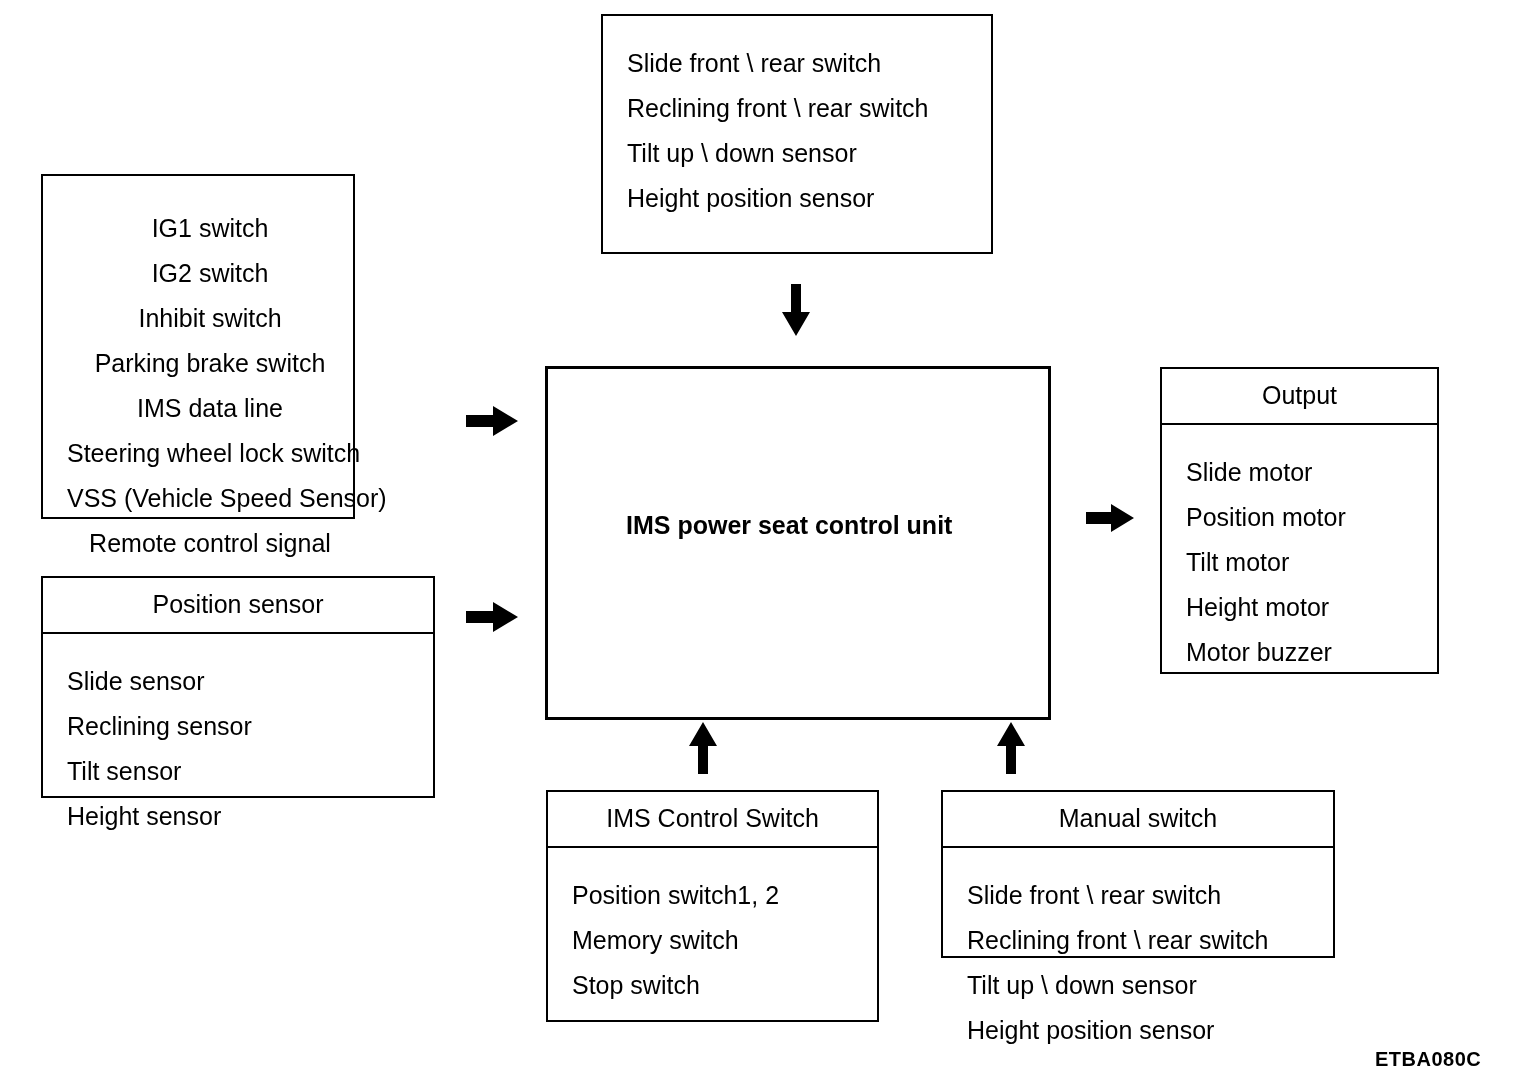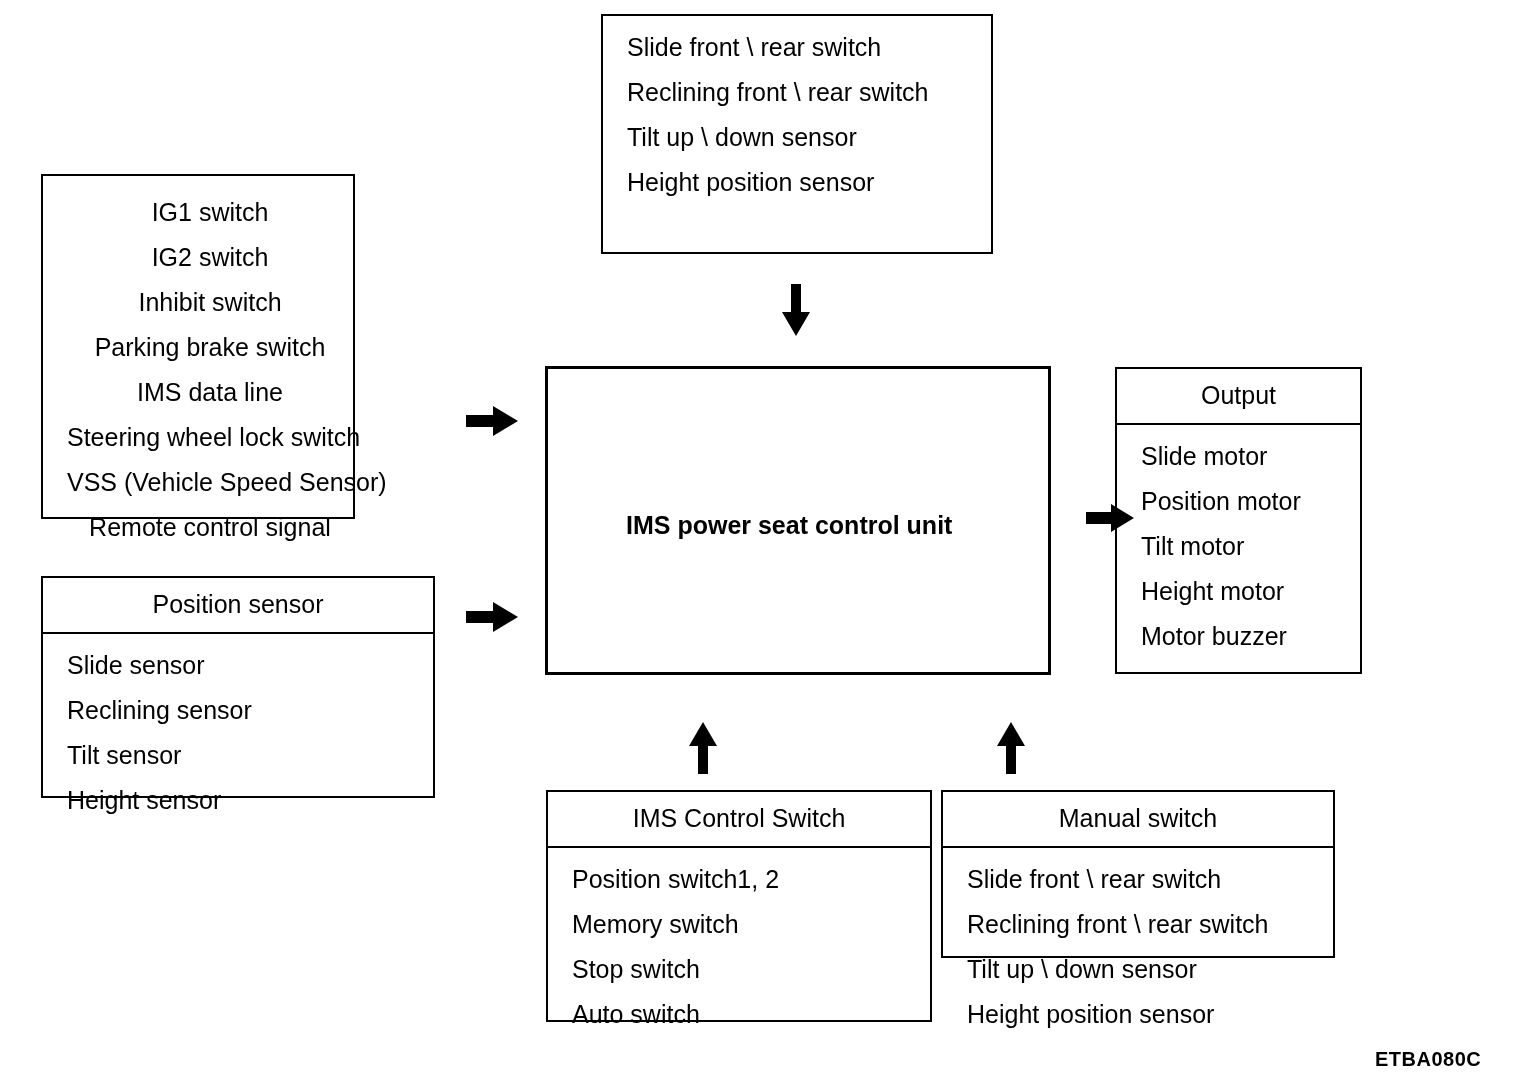--- a/index.html
+++ b/index.html
@@ -33,20 +33,21 @@
   .box-title {
     text-align: center;
     font-size: 25px;
     line-height: 1;
     padding: 14px 4px 15px 4px;
     border-bottom: 2px solid #000;
     white-space: nowrap;
   }
   .box-list {
     padding: 9px 0 10px 0;
+    margin-top: 16px;
   }
   .box-list .item {
     font-size: 25px;
     line-height: 1;
     padding: 10px 0 10px 24px;
     white-space: nowrap;
   }
   .no-title .box-list {
     padding: 14px 0 14px 0;
   }
@@ -108,42 +109,41 @@
   <div class="box" style="left:41px; top:576px; width:394px; height:222px;">
     <div class="box-title">Position sensor</div>
     <div class="box-list">
       <div class="item">Slide sensor</div>
       <div class="item">Reclining sensor</div>
       <div class="item">Tilt sensor</div>
       <div class="item">Height sensor</div>
     </div>
   </div>
 
-  <div class="box thick" style="left:545px; top:366px; width:506px; height:309px;">
+  <div class="box thick" style="left:545px; top:366px; width:506px; height:354px;">
     <div class="unit-label">IMS power seat control unit</div>
   </div>
 
-  <div class="box" style="left:1115px; top:367px; width:247px; height:307px;">
+  <div class="box" style="left:1160px; top:367px; width:279px; height:307px;">
     <div class="box-title">Output</div>
     <div class="box-list">
       <div class="item">Slide motor</div>
       <div class="item">Position motor</div>
       <div class="item">Tilt motor</div>
       <div class="item">Height motor</div>
       <div class="item">Motor buzzer</div>
     </div>
   </div>
 
-  <div class="box" style="left:546px; top:790px; width:386px; height:232px;">
+  <div class="box" style="left:546px; top:790px; width:333px; height:232px;">
     <div class="box-title">IMS Control Switch</div>
     <div class="box-list">
       <div class="item">Position switch1, 2</div>
       <div class="item">Memory switch</div>
       <div class="item">Stop switch</div>
-      <div class="item">Auto switch</div>
     </div>
   </div>
 
   <div class="box" style="left:941px; top:790px; width:394px; height:168px;">
     <div class="box-title">Manual switch</div>
     <div class="box-list">
       <div class="item">Slide front \ rear switch</div>
       <div class="item">Reclining front \ rear switch</div>
       <div class="item">Tilt up \ down sensor</div>
       <div class="item">Height position sensor</div>

